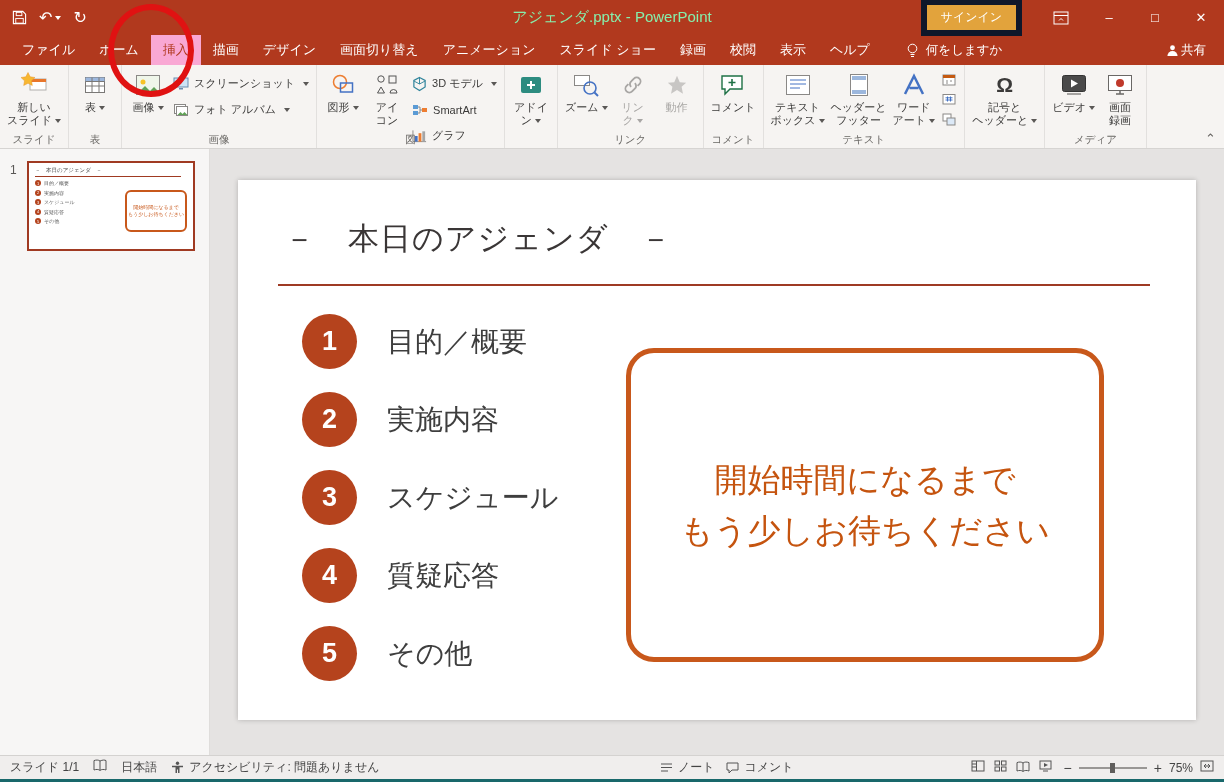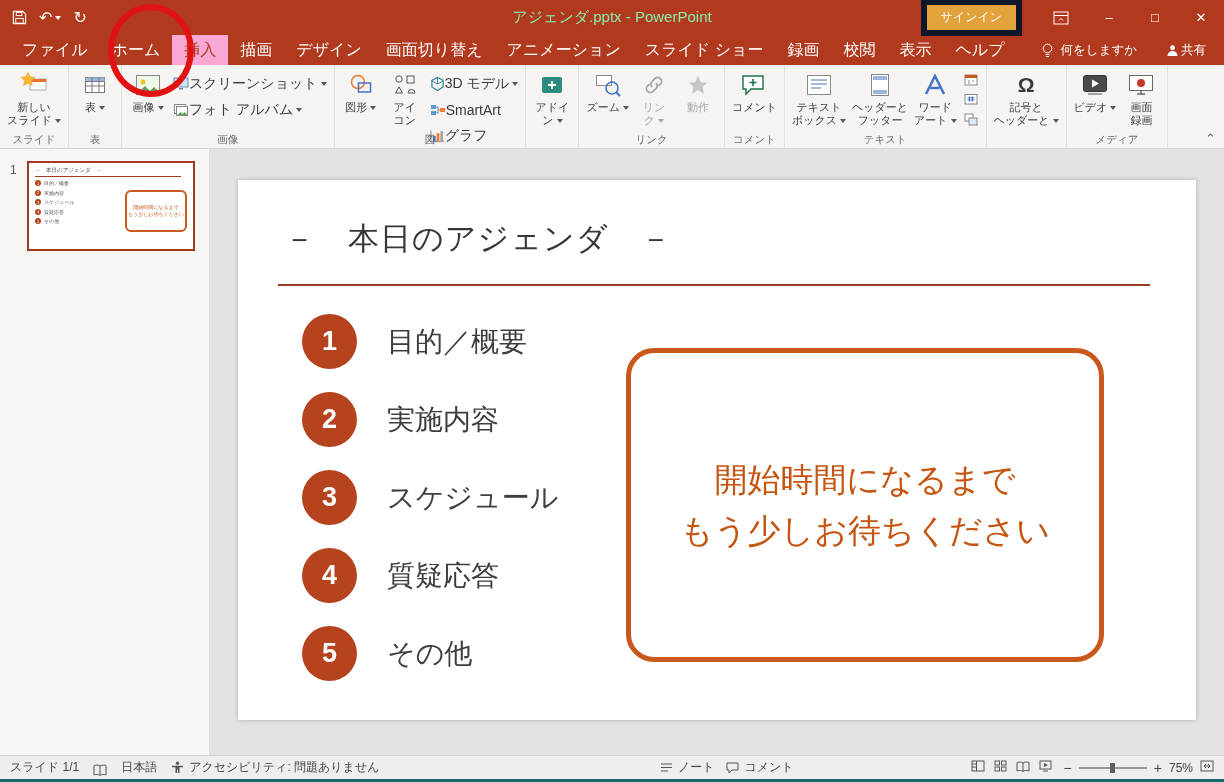--- a/index.html
+++ b/index.html
@@ -12,36 +12,36 @@
   .qat{display:flex;align-items:center;gap:12px;padding-left:12px;z-index:2}
   .qbtn{display:flex;align-items:center;color:#fff;font-size:16px;line-height:1}
   .title-center{position:absolute;left:0;right:0;top:0;height:35px;display:flex;align-items:center;justify-content:center;font-size:15px;color:#86efac;pointer-events:none}
   .tb-right{margin-left:auto;display:flex;align-items:center;height:35px;z-index:2}
   .signin{background:#E2A33C;color:#fff;font-size:12px;padding:4px 14px;margin-right:22px;border:6px solid #0f172a;cursor:default}
   .ropts{width:34px;height:35px;display:flex;align-items:center;justify-content:center;margin-right:8px}
   .wbtn{width:46px;height:35px;display:flex;align-items:center;justify-content:center;font-size:13px;color:#fff}
 
   
   .tabrow{height:30px;background:#B1391E;display:flex;align-items:center;color:#fff;padding-left:10px;flex:none}
-  .tab{padding:0 12px;height:30px;line-height:30px;font-size:16px;white-space:nowrap}
+  .tab{padding:0 12px;height:30px;line-height:30px;font-size:13px;white-space:nowrap}
   .tab.selected{background:#f9a8d4;color:#B1391E}
   .tellme{display:flex;align-items:center;gap:7px;margin-left:24px;font-size:12.5px;color:#fff}
   .share{margin-left:auto;margin-right:18px;display:flex;gap:2px;align-items:center;font-size:12.5px}
 
   
   .ribbon{height:84px;background:#F6F4F2;display:flex;align-items:stretch;border-bottom:1px solid #D6D4D2;position:relative;flex:none}
   .group{position:relative;display:flex;align-items:flex-start;padding:3px 4px 16px 4px;border-right:1px solid #E2E0DE}
   .gname{position:absolute;bottom:1px;left:0;right:0;text-align:center;font-size:10.5px;color:#696764;white-space:nowrap}
   .bigbtn{display:flex;flex-direction:column;align-items:center;min-width:44px;padding:2px 3px;height:62px}
   .bigbtn .ic{height:30px;display:flex;align-items:center;justify-content:center;flex:none}
   .lblwrap{font-size:11px;line-height:1.18;text-align:center;color:#3B3A39;margin-top:1px}
   .lblwrap span.txt{white-space:pre-line}
   .caret{display:inline-block;width:0;height:0;border-left:3px solid transparent;border-right:3px solid transparent;border-top:4px solid #5A5856;margin-left:3px;vertical-align:middle}
   .smallcol{display:flex;flex-direction:column;gap:5px;margin-top:5px}
-  .smallbtn{display:flex;align-items:center;font-size:14px;color:#3B3A39;padding:2px 3px;height:21px;white-space:nowrap}
+  .smallbtn{display:flex;align-items:center;gap:5px;font-size:11px;color:#3B3A39;padding:2px 3px;height:21px;white-space:nowrap}
   .minicol{display:flex;flex-direction:column;gap:3px;margin-top:3px}
   .minibtn{width:22px;height:17px;display:flex;align-items:center;justify-content:center}
   .disabled .lblwrap,.disabled.smallbtn,.disabled .txt{color:#A8A6A4}
   .disabled .caret{border-top-color:#A8A6A4}
   .omega{font-size:21px;color:#3B3A39;font-weight:bold}
   .collapse{position:absolute;right:8px;bottom:2px;font-size:13px;color:#696764}
 
   
   .content{flex:1;display:flex;min-height:0;height:606px}
   .panel{width:210px;background:#F7F6F5;border-right:1px solid #DFDDDB;padding-top:12px;flex:none}
@@ -63,21 +63,21 @@
   .s-rule{position:absolute;left:40px;right:46px;top:104px;height:2px;background:#9E3A24}
   .s-items{position:absolute;left:64px;top:134px;display:flex;flex-direction:column;gap:23px}
   .s-item{display:flex;align-items:center}
   .s-circle{width:55px;height:55px;border-radius:50%;background:#B5431D;color:#fff;font-size:27px;font-weight:bold;display:flex;align-items:center;justify-content:center;flex:none}
   .s-label{font-size:28px;color:#3E3E3E;margin-left:30px;white-space:nowrap}
   .s-box{position:absolute;left:388px;top:168px;width:478px;height:314px;border:5px solid #C8581B;border-radius:28px;display:flex;flex-direction:column;align-items:center;justify-content:center;background:#fff}
   .s-box span{font-size:33px;color:#C5540F;line-height:1.55;white-space:nowrap}
 
   
   .statusbar{height:24px;background:#F0EEED;border-top:1px solid #D4D2D0;display:flex;align-items:center;padding:0 10px;font-size:12px;color:#444;flex:none}
-  .sb-left{display:flex;align-items:flex-end;gap:14px}
+  .sb-left{display:flex;align-items:flex-start;gap:14px}
   .sb-item{display:flex;align-items:center;gap:5px;white-space:nowrap}
   .sb-right{margin-left:auto;display:flex;gap:12px}
   .viewbtns{display:flex;gap:9px;margin-left:165px;align-items:center}
   .zwrap{display:flex;align-items:center;gap:7px}
   .zbtn{font-size:14px;color:#444;line-height:1}
   .track{width:68px;height:2px;background:#999795;position:relative}
   .thumbk{position:absolute;left:31px;top:-4px;width:5px;height:10px;background:#605E5C}
   .bottomstrip{height:3px;background:#19686B;flex:none}
 
   

